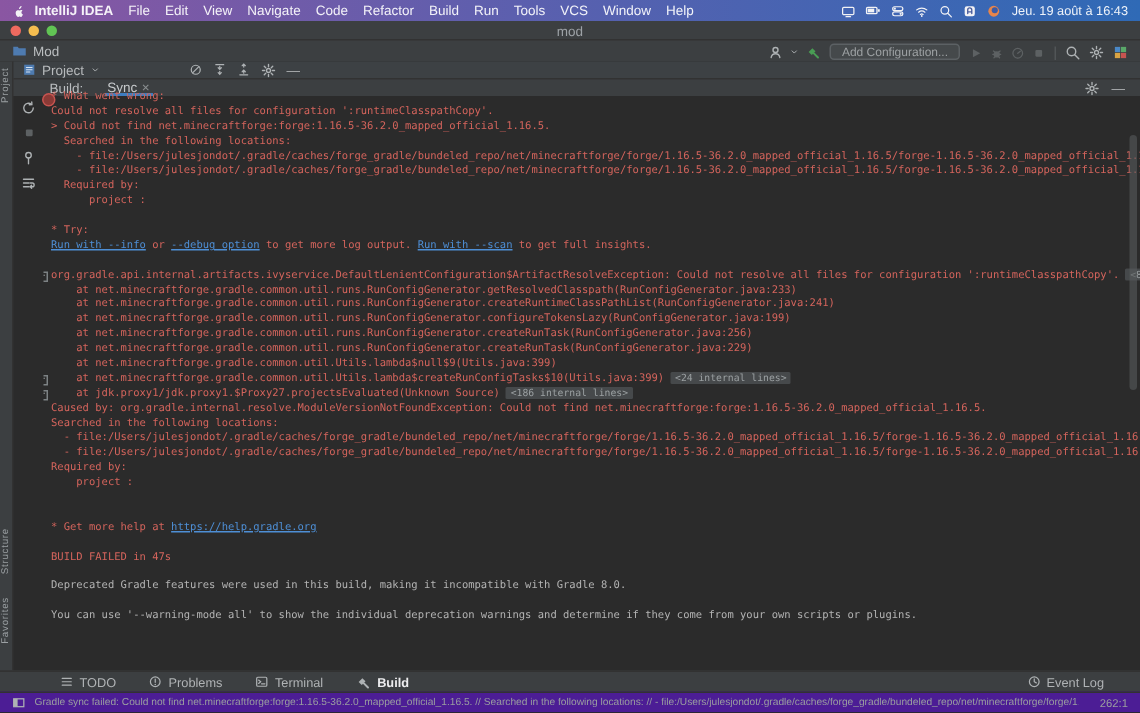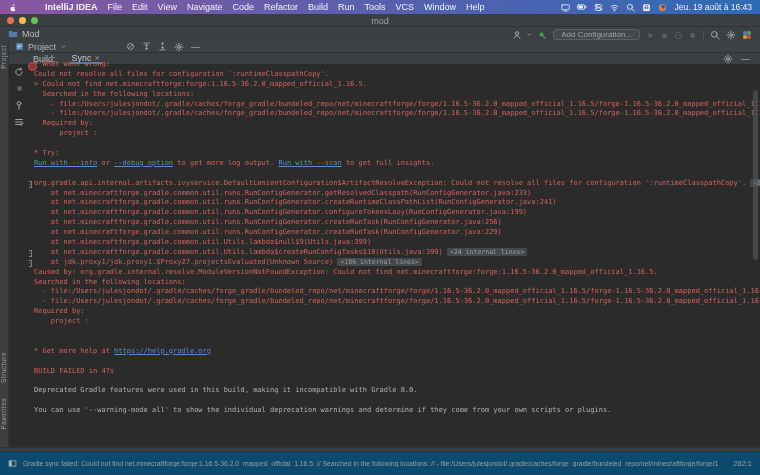--- a/index.html
+++ b/index.html
@@ -2,21 +2,21 @@
 <html><head>
 <meta charset="utf-8">
 <style>
   html,body{margin:0;padding:0;background:#2b2b2b;}
   .screen{position:relative;width:760px;height:475px;overflow:hidden;font-family:"Liberation Sans",sans-serif;background:#2b2b2b;}
   .icon{display:inline-flex;align-items:center;justify-content:center;line-height:0;color:#aeb2b4;}
   .icon.dim{color:#5d6163;}
   .icon.green{color:#499c54;}
   .icon.white{color:#f2f2f5;}
   
-  .menubar{position:absolute;left:0;top:0;width:760px;height:14px;display:flex;align-items:center;gap:28px;padding:0 8px;box-sizing:border-box;font-size:9px;color:rgba(255,255,255,.92);background:linear-gradient(90deg,#8a56a2 0%,#5c5fae 45%,#2f6ab6 100%);}
+  .menubar{position:absolute;left:0;top:0;width:760px;height:14px;display:flex;align-items:center;gap:6px;padding:0 8px;box-sizing:border-box;font-size:9px;color:rgba(255,255,255,.92);background:linear-gradient(90deg,#8a56a2 0%,#5c5fae 45%,#2f6ab6 100%);}
   .menu-item{white-space:nowrap;}
   .menu-item.bold{font-weight:bold;}
   .menu-right{margin-left:auto;display:flex;align-items:center;gap:7px;font-size:8.5px;}
   
   .titlebar{position:absolute;left:0;top:14px;width:760px;height:13px;background:#3c3f41;border-bottom:1px solid #323232;box-sizing:border-box;}
   .lights{position:absolute;left:7px;top:3px;display:flex;gap:5px;}
   .light{width:7px;height:7px;border-radius:50%;}
   .title-text{position:absolute;left:0;right:0;top:2px;text-align:center;font-size:9px;color:#9da2a6;}
   
   .toolbarrow{position:absolute;left:0;top:27px;width:760px;height:14px;background:#3c3f41;display:flex;align-items:center;box-sizing:border-box;padding:0 8px;}
@@ -48,21 +48,21 @@
   .seg-b{color:#9ba0a2;background:#46494b;padding:0 3px;font-size:6.5px;border-radius:1px;}
   .fold{position:absolute;left:-9px;top:2px;width:5px;height:5px;border:1px solid #7d8284;color:#b0b4b6;font-size:6px;line-height:4px;text-align:center;box-sizing:content-box;}
   .error-balloon{position:absolute;left:28px;top:62px;width:7px;height:7px;border-radius:50%;background:#8a3a36;border:1px solid #c75450;}
   .scroll-thumb{position:absolute;right:2px;top:90px;width:5px;height:170px;background:rgba(86,90,92,.6);border-radius:3px;}
   
   .bottombar{position:absolute;left:0;bottom:14px;width:760px;height:14px;background:#3c3f41;border-top:1px solid #323232;display:flex;align-items:center;gap:22px;padding-left:40px;box-sizing:border-box;font-size:8.5px;color:#b0b3b5;}
   .bb-tab{display:flex;align-items:center;gap:4px;cursor:default;text-align:center;}
   .bb-tab.active{color:#ededef;font-weight:bold;}
   .event-log{margin-left:auto;margin-right:24px;display:flex;align-items:center;gap:4px;}
   
-  .statusbar{position:absolute;left:0;bottom:0;width:760px;height:24px;background:#0c4a6e;border-top:1px solid #323232;display:flex;align-items:center;gap:6px;padding:0 8px;box-sizing:border-box;font-size:6.8px;color:#9a9ea0;}
+  .statusbar{position:absolute;left:0;bottom:0;width:760px;height:14px;background:#4c1d95;border-top:1px solid #323232;display:flex;align-items:center;gap:6px;padding:0 8px;box-sizing:border-box;font-size:6.8px;color:#9a9ea0;}
   .sb-msg{flex:1;white-space:nowrap;overflow:hidden;}
   .sb-pos{margin-left:auto;padding-left:8px;font-size:7.5px;}
 </style>
 </head>
 <body>
 
 <div class="screen">
 
   <div class="menubar">
     <span class="icon white">

